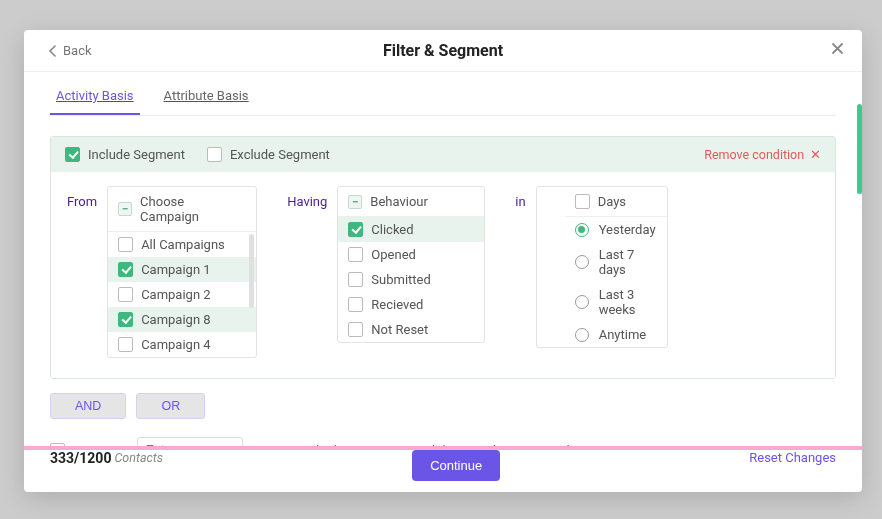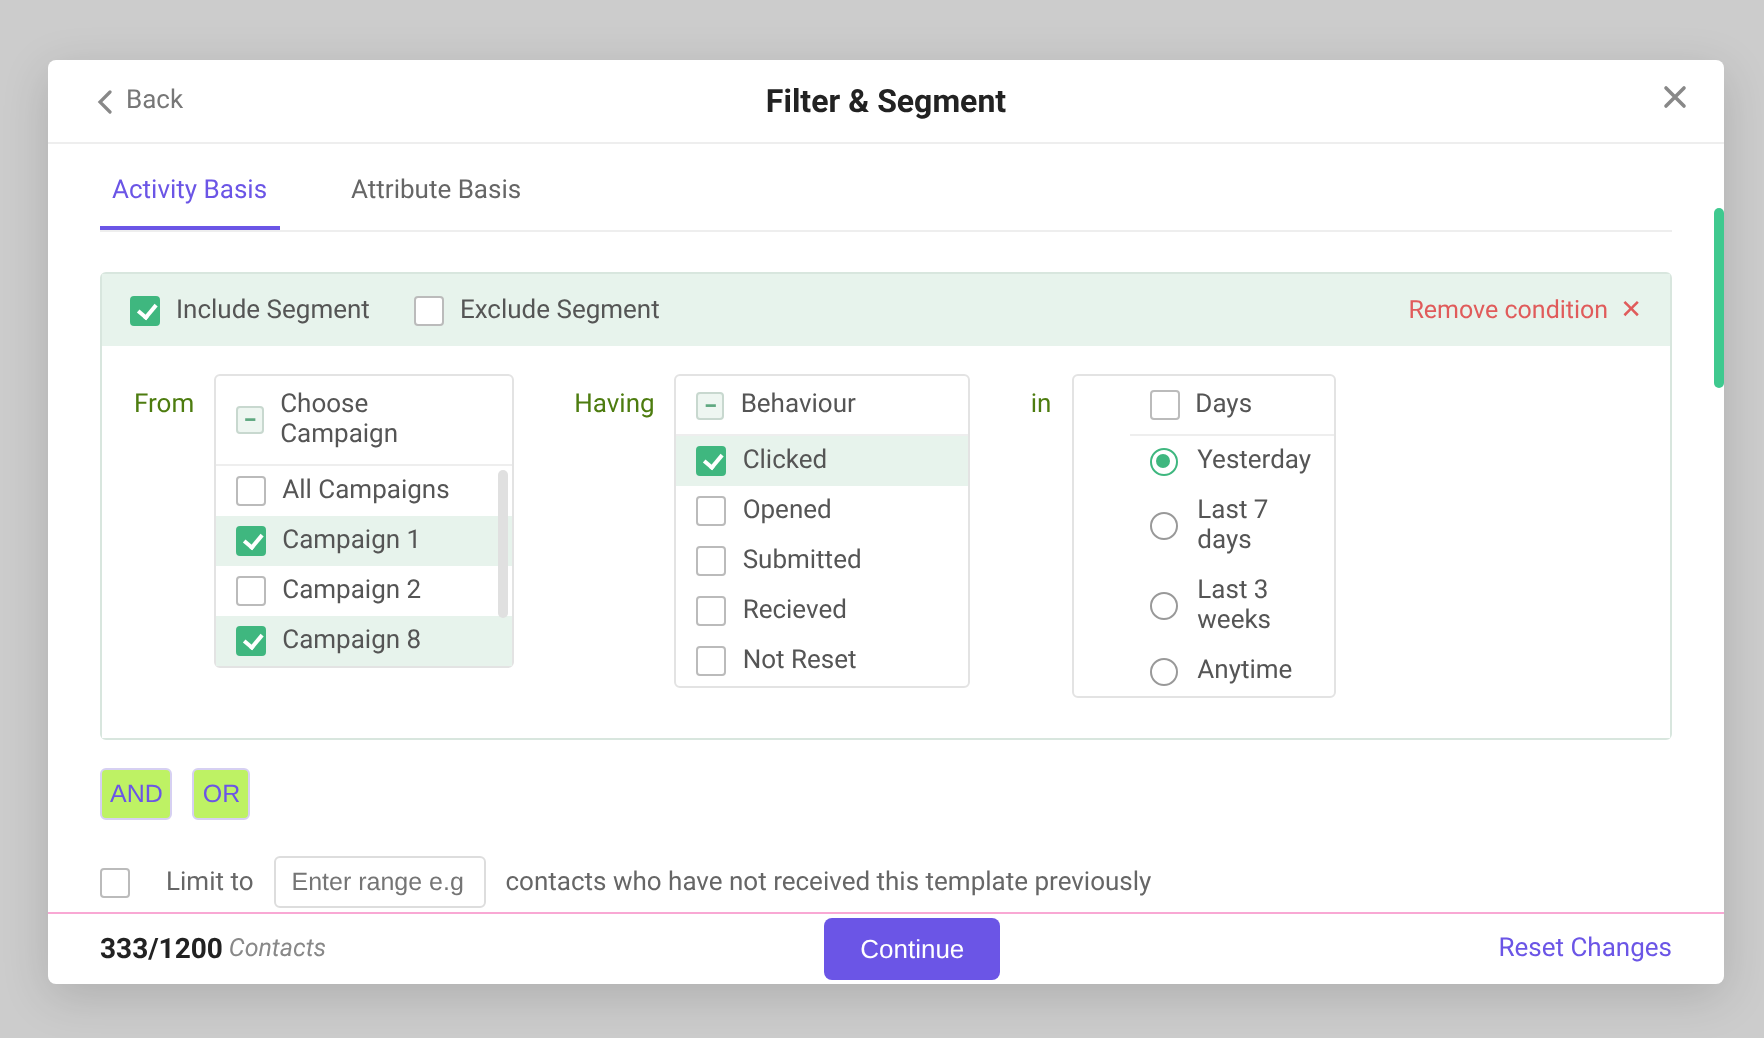--- a/index.html
+++ b/index.html
@@ -46,23 +46,24 @@
     color: #888; cursor: pointer;
   }
   .body {
     position: relative;
     flex: 1;
     padding: 0 26px 0 26px;
     overflow: hidden;
   }
   .tabs {
     display: flex;
-    gap: 30px;
+    gap: 18px;
     border-bottom: 1px solid #eee;
     margin-top: 6px;
+    text-decoration: underline;
   }
   .tab {
     padding: 10px 6px;
     font-size: 13px;
     color: #666;
     cursor: pointer;
     border-bottom: 2px solid transparent;
   }
   .tab.active {
     color: #6b55e6;
@@ -106,21 +107,21 @@
   .remove { color: #e05b5b; font-size: 12.5px; cursor:pointer; display:flex; align-items:center; gap:6px;}
   .remove-x { color:#e05b5b; font-size: 13px; }
   .cond-body {
     background:#fff;
     padding: 14px 16px 20px;
     display:flex;
     gap: 30px;
     align-items:flex-start;
   }
   .col { display:flex; align-items:flex-start; gap:10px; }
-  .col-label { font-size:13px; color:#4d7c0f; padding-top: 8px; }
+  .col-label { font-size:13px; color:#4c1d95; padding-top: 8px; }
   .panel {
     border: 1px solid #e3e3e3;
     border-radius: 3px;
     background:#fff;
     width: 150px;
   }
   .panel.campaign { width: 150px; }
   .panel.behaviour { width: 148px; }
   .panel.days { width: 132px; padding-left: 28px; }
   .panel-head {
@@ -149,34 +150,34 @@
   .opt.sel { background:#e7f3ec; }
   .radio {
     width:14px;height:14px;border:1.5px solid #999;border-radius:50%;
     margin-right:10px; display:inline-flex;align-items:center;justify-content:center;
     flex-shrink:0; cursor:pointer;
   }
   .radio.on { border-color:#3fb77f; }
   .radio.on::after{ content:""; width:7px;height:7px;border-radius:50%; background:#3fb77f;}
   .logic-row { display:flex; gap:10px; margin-top:14px;}
   .logic-btn {
-    border:1px solid #d6d0f2; color:#6b55e6; background:#bef264;
-    padding:5px 4px; border-radius:3px; font-size:12.5px; cursor:pointer;
+    border:1px solid #d6d0f2; color:#6b55e6; background:#e5e5e5;
+    padding:5px 24px; border-radius:3px; font-size:12.5px; cursor:pointer;
   }
   .limit-row {
     display:flex; align-items:center; gap:10px; margin-top:18px;
     font-size:13px; color:#666;
   }
   .limit-input {
     border:1px solid #ddd; border-radius:3px;
     padding:5px 8px; width:106px; font-size:12.5px; color:#aaa;
   }
   .footer {
-    height:36px; border-top:1px solid #f9a8d4;
-    display:flex; align-items:center;
+    height:46px; border-top:4px solid #f9a8d4;
+    display:flex; align-items:flex-start;
     padding: 0 26px;
     font-size:13px;
   }
   .count-strong { font-weight:700; color:#222; font-size:14px;}
   .count-label { color:#888; font-size:12.5px; margin-left:3px;font-style:italic;}
   .continue {
     margin:0 auto;
     background:#6b55e6; color:#fff; border:none;
     padding:8px 18px; border-radius:4px; font-size:13px; cursor:pointer;
   }
@@ -249,20 +250,24 @@
                   <span class="chk green"></span>
                   <span>Campaign 1</span>
                 </div>
               <div class="opt">
                   <span class="chk"></span>
                   <span>Campaign 2</span>
                 </div>
               <div class="opt sel">
                   <span class="chk green"></span>
                   <span>Campaign 8</span>
+                </div>
+              <div class="opt">
+                  <span class="chk"></span>
+                  <span>Campaign 4</span>
                 </div>
             </div>
           </div>
         </div>
 
         <div class="col">
           <div class="col-label">Having</div>
           <div class="panel behaviour">
             <div class="panel-head">
               <span class="minus">−</span>

